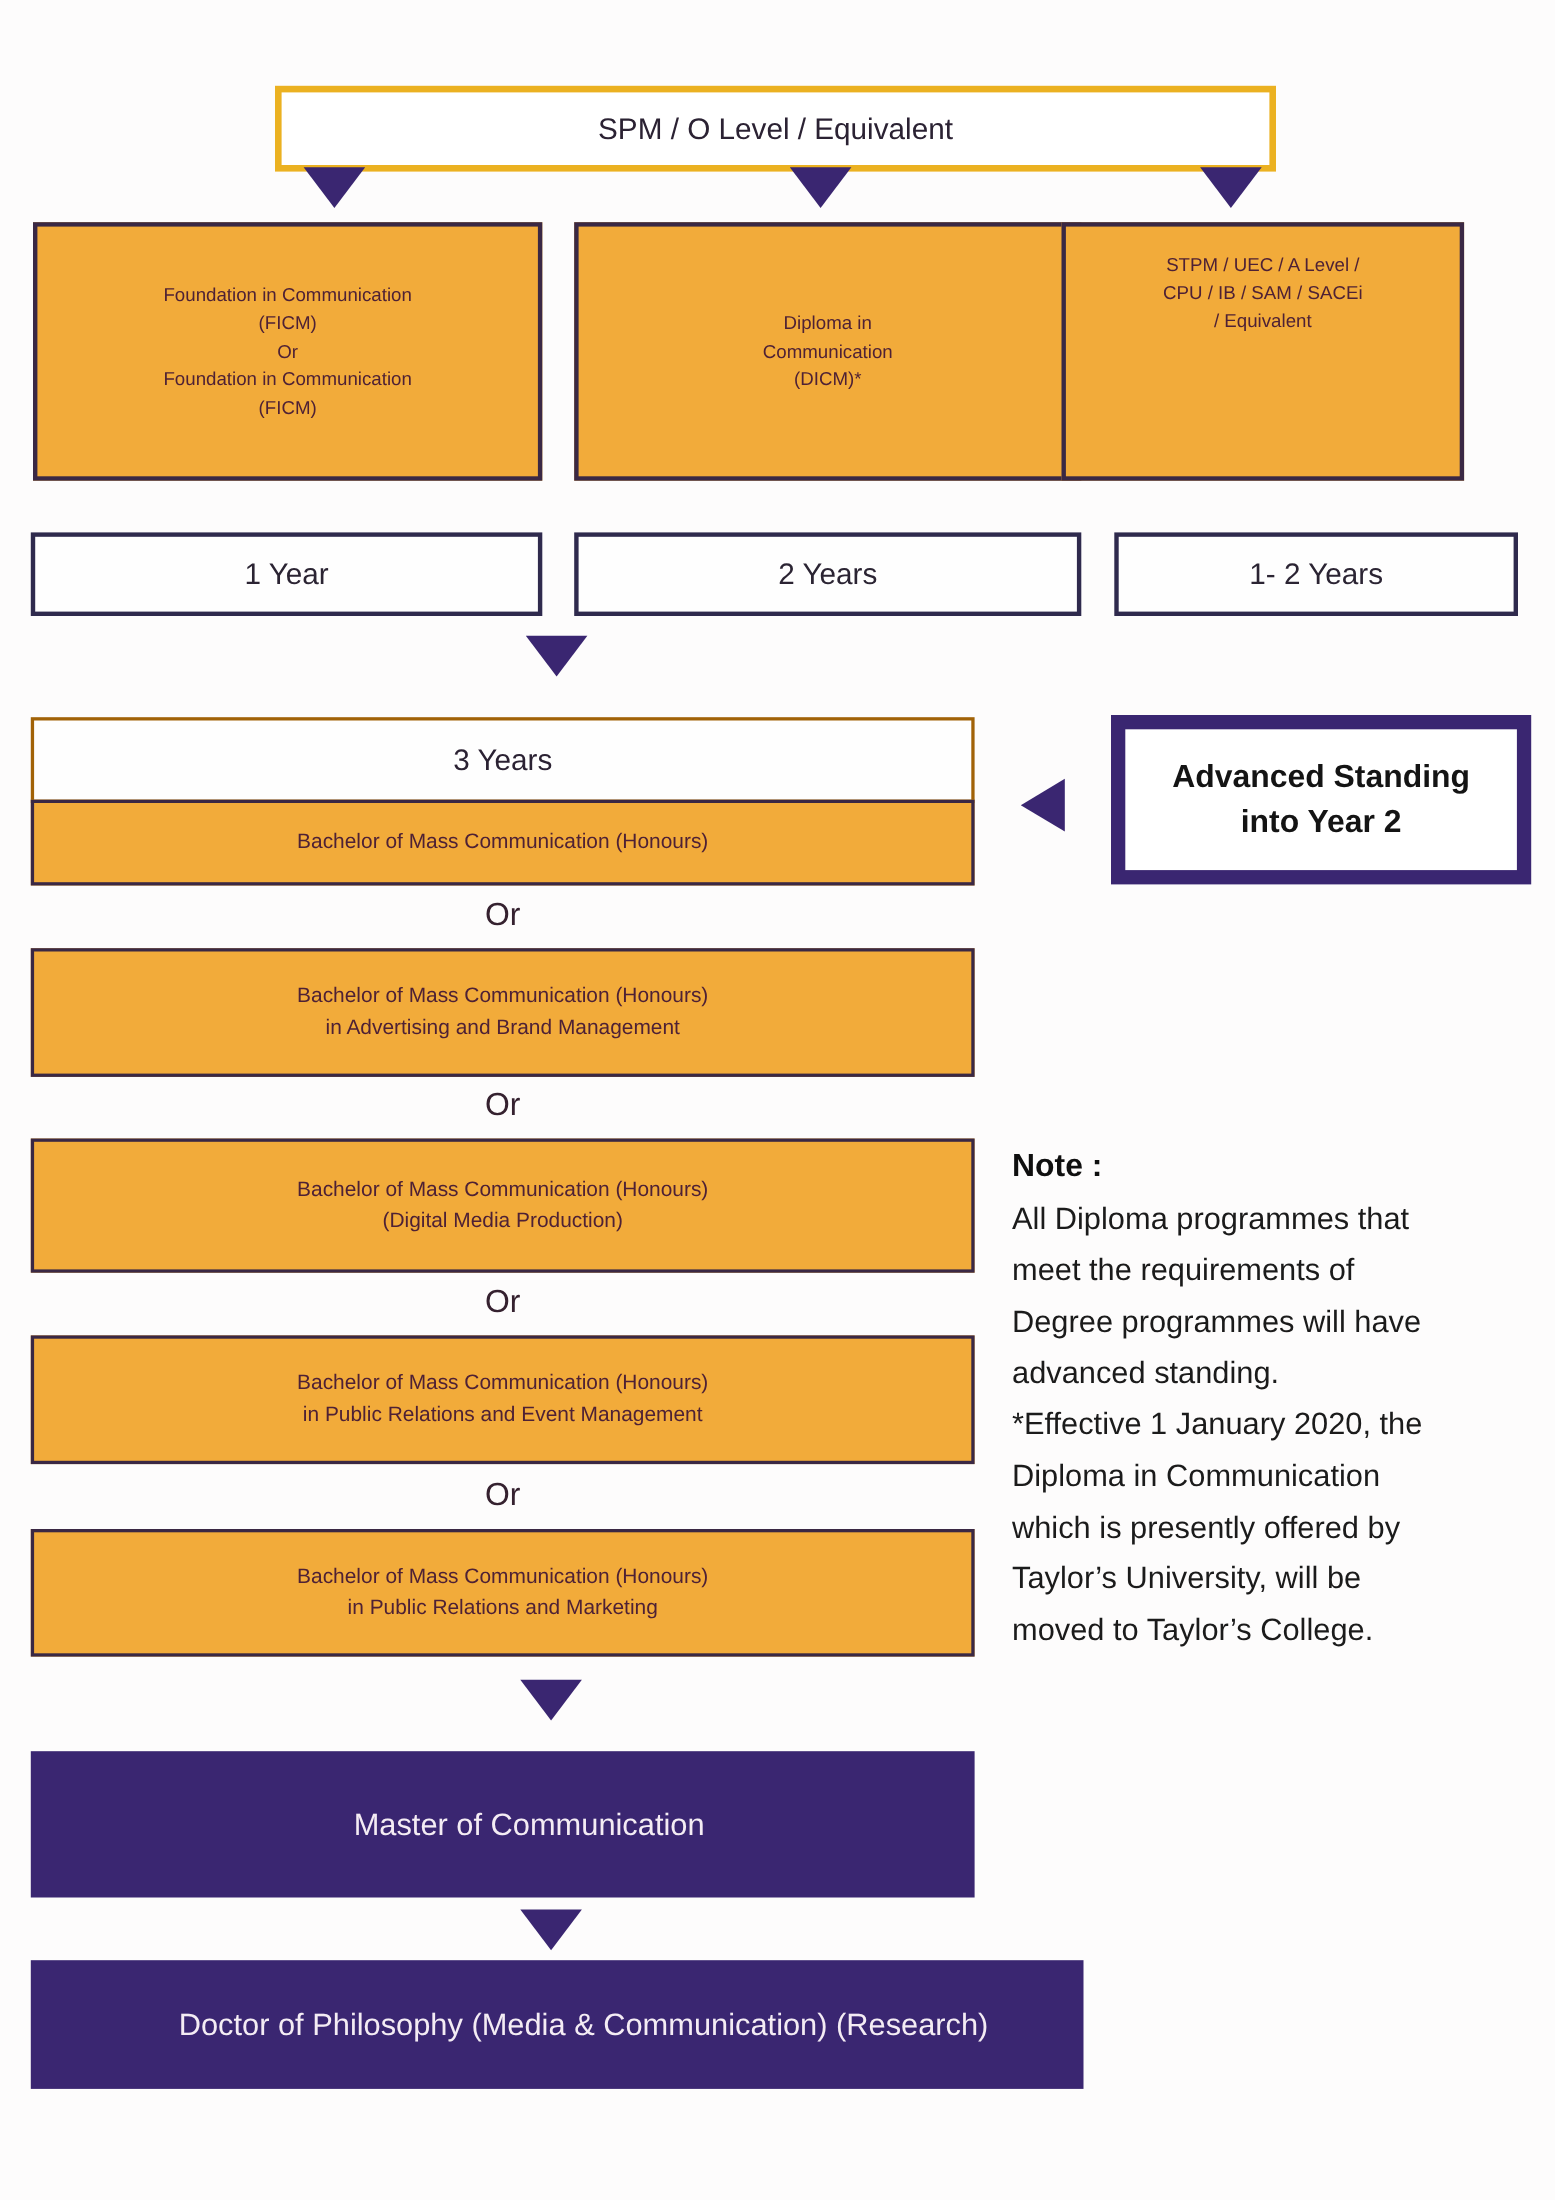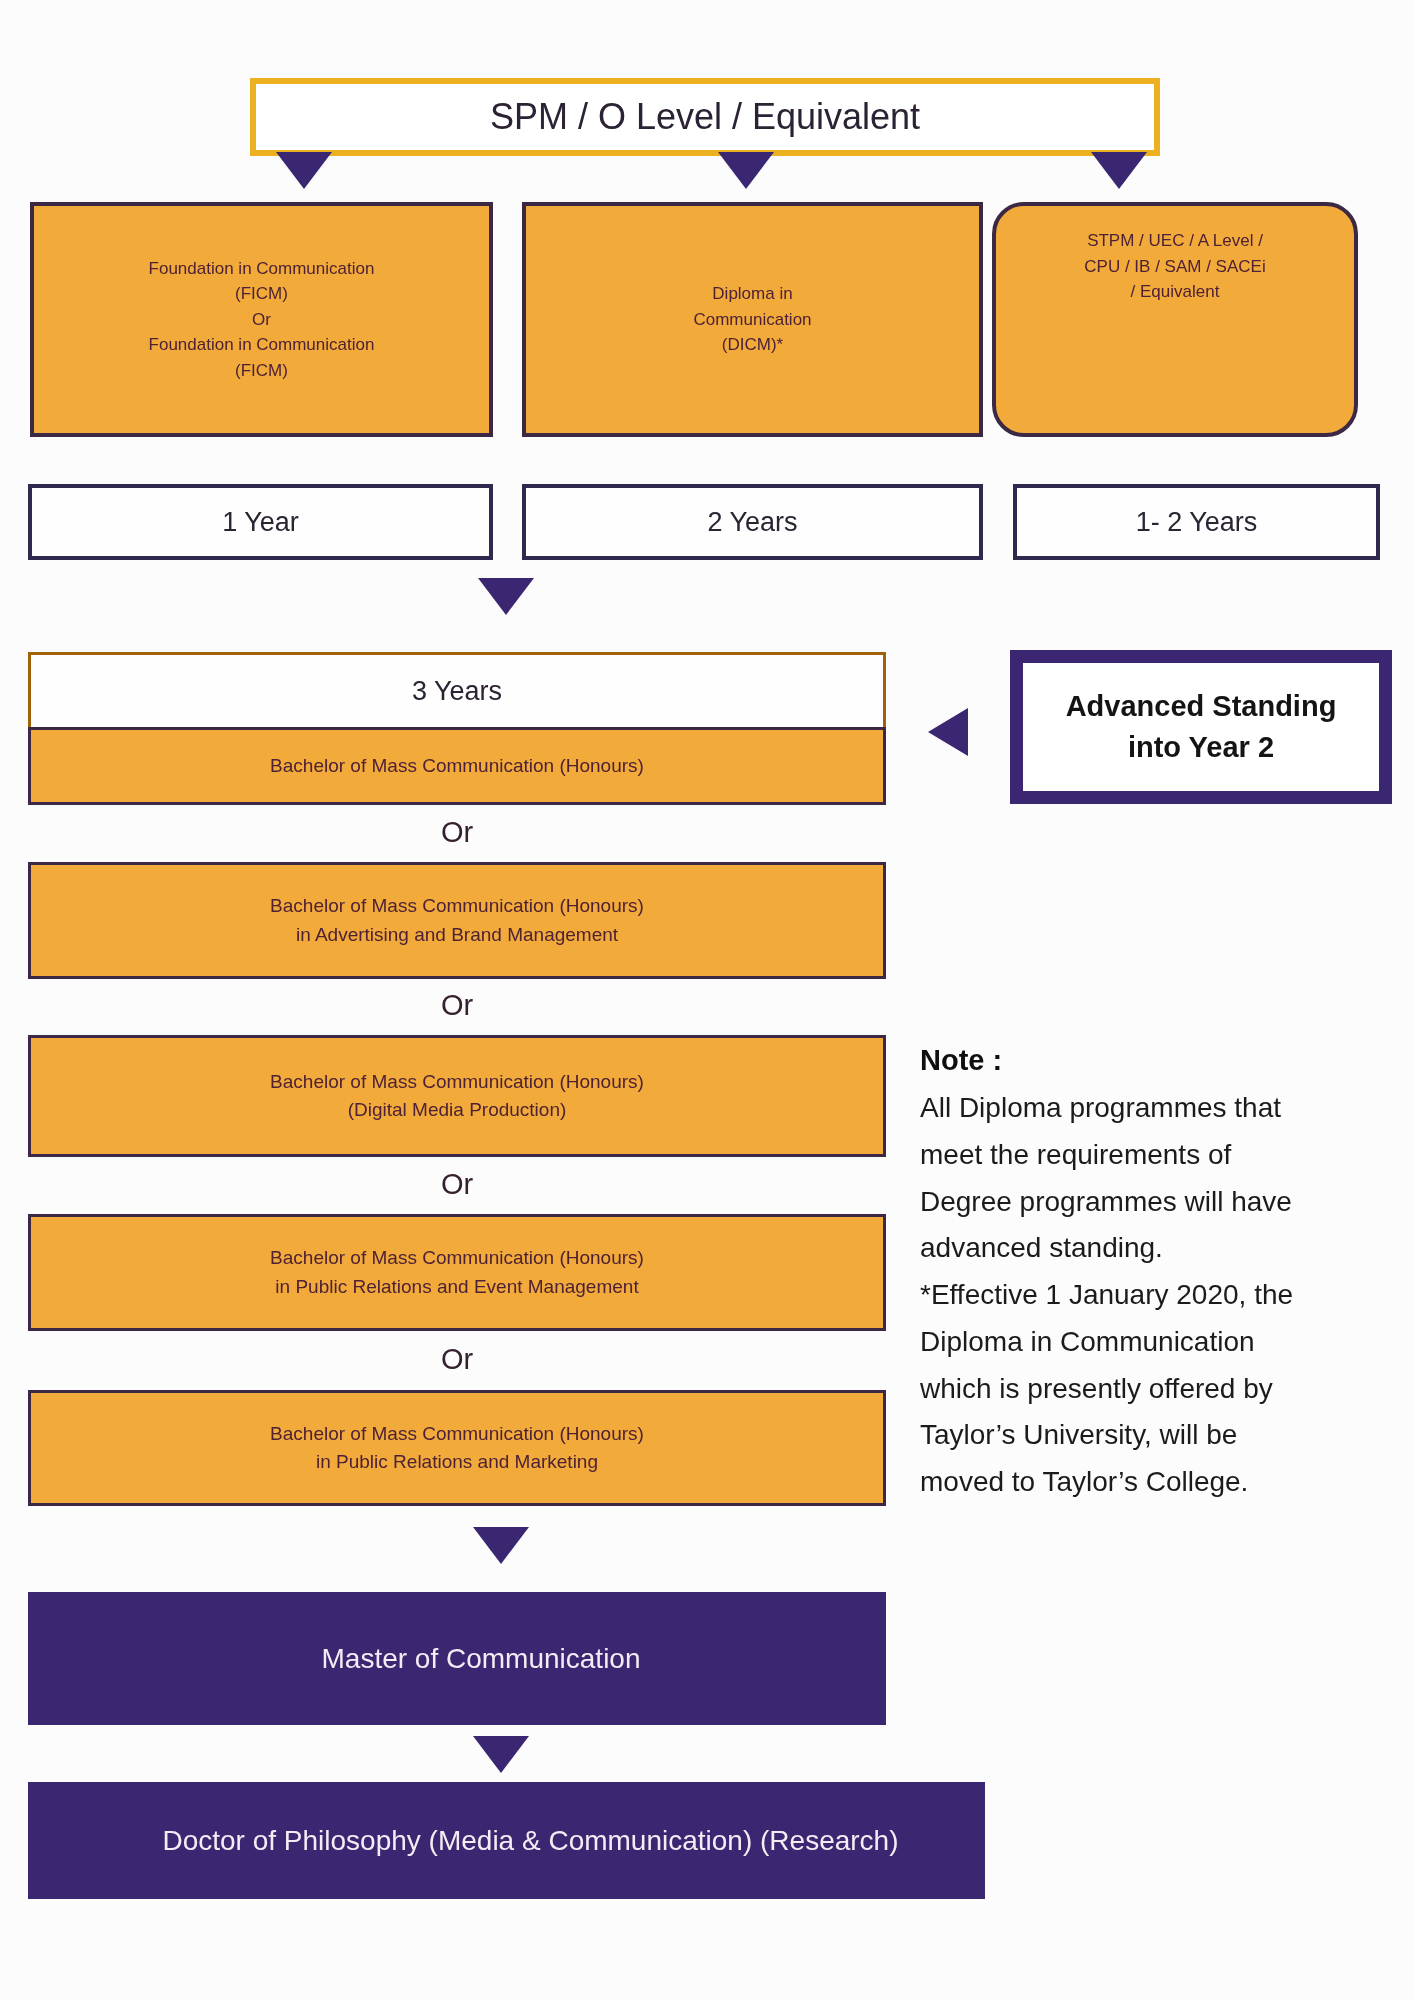--- a/index.html
+++ b/index.html
@@ -9,32 +9,32 @@
     font-family:"Liberation Sans","DejaVu Sans",sans-serif;
   }
   .abs { position:absolute; box-sizing:border-box; }
   .flexc { display:flex; align-items:center; justify-content:center; text-align:center; }
   .prewrap { white-space:pre-line; }
 
   
   .entry-box {
     left:250px; top:78px; width:910px; height:78px;
     background:#ffffff; border:6px solid #EBB121;
-    font-size:36px; color:#2B2233;
+    font-size:27px; color:#2B2233;
   }
 
   
   .box-orange {
     background:#F2AB3A; border:4px solid #3A2844;
     color:#4E2135; font-size:17px; line-height:1.5;
   }
   .q { top:202px; height:235px; }
   .q1 { left:30px;  width:463px; }
   .q2 { left:522px; width:461px; }
-  .q3 { left:992px; width:366px; align-items:flex-start; padding-top:22px;border-radius:32px; }
+  .q3 { left:965px; width:366px; align-items:flex-start; padding-top:22px; }
 
   
   .box-year {
     background:#fefefe; border:4px solid #2F2A4D;
     color:#2B2433; font-size:27px;
   }
   .yr { top:484px; height:76px; }
   .y1 { left:28px;  width:465px; }
   .y2 { left:522px; width:461px; }
   .y3 { left:1013px; width:367px; }

